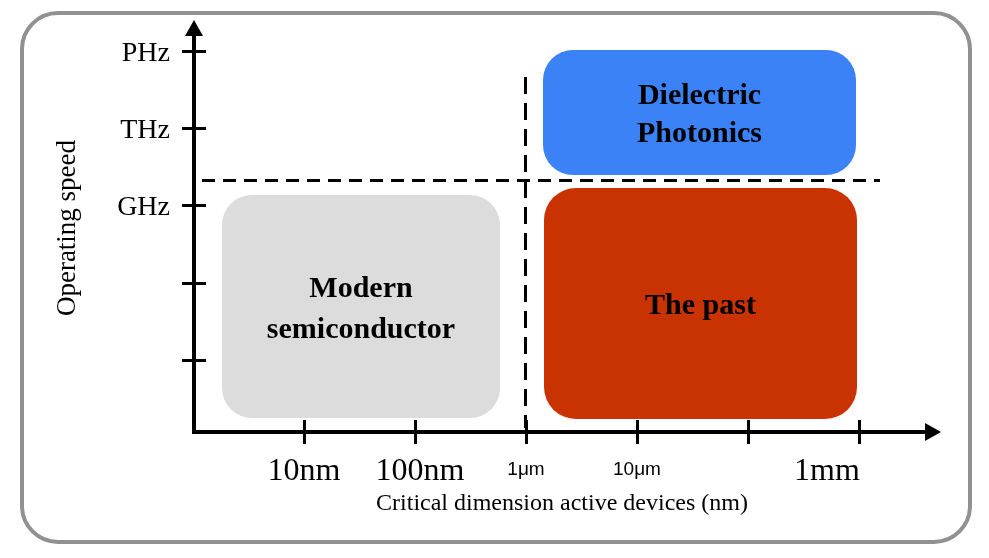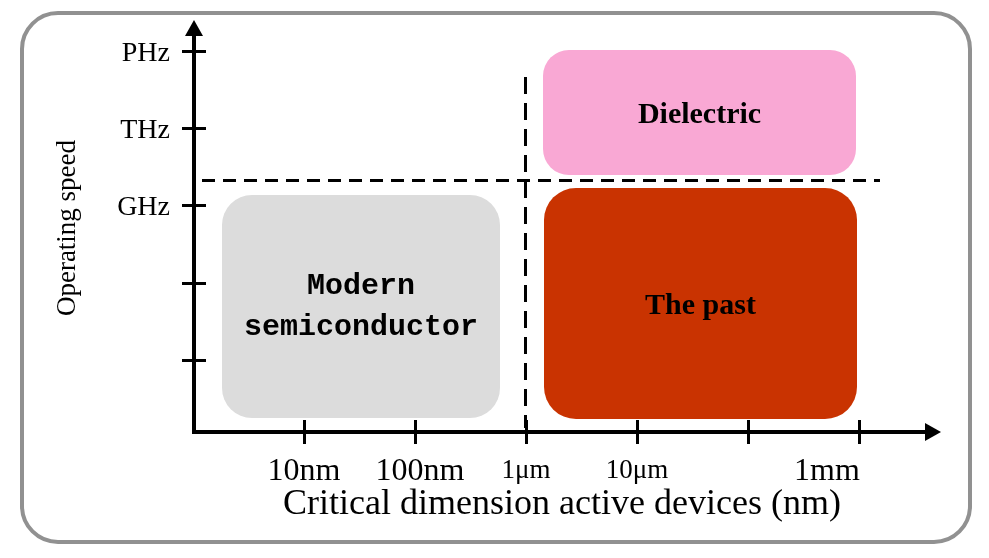--- a/index.html
+++ b/index.html
@@ -25,45 +25,45 @@
   .ytick{position:absolute;left:182px;width:24px;height:3px;background:#000;}
   .xtick{position:absolute;top:420px;width:3px;height:24px;background:#000;}
   .ylabel{
     position:absolute;left:40px;width:130px;text-align:right;
     font-size:28px;line-height:34px;
   }
   .xlabel{
     position:absolute;top:452px;width:140px;text-align:center;
     font-size:32px;line-height:34px;
   }
-  .xlabel.sans{font-family:Liberation Serif, serif;font-size:27px;}
+  .xlabel.sans{font-family:Liberation Sans, sans-serif;font-size:19px;}
   .xtitle{
     position:absolute;left:192px;top:486px;width:740px;text-align:center;
-    font-size:36px;line-height:32px;
+    font-size:24px;line-height:32px;
   }
   .ytitle-anchor{position:absolute;left:66px;top:228px;width:0;height:0;}
   .ytitle{
     position:absolute;transform:translate(-50%,-50%) rotate(-90deg);
     white-space:nowrap;font-size:27px;
   }
   
   .dash-h{
     position:absolute;left:202px;top:179px;width:678px;height:3px;
     background:repeating-linear-gradient(90deg,#000 0 13px,transparent 13px 21px);
   }
   .dash-v{
     position:absolute;left:524px;top:77px;width:3px;height:351px;
     background:repeating-linear-gradient(180deg,#000 0 17px,transparent 17px 26px);
   }
   
   .region{
     position:absolute;display:flex;flex-direction:column;align-items:center;justify-content:center;
     font-weight:bold;font-size:30px;text-align:center;
   }
-  .region-gray{left:222px;top:195px;width:278px;height:223px;border-radius:30px;line-height:41px;font-family:Liberation Mono, monospace;}
+  .region-gray{left:222px;top:195px;width:278px;height:223px;border-radius:30px;line-height:41px;}
   .region-blue{left:543px;top:50px;width:313px;height:125px;border-radius:26px;line-height:38px;}
   .region-red{left:544px;top:188px;width:313px;height:231px;border-radius:32px;line-height:40px;}
 </style>
 </head>
 <body>
 
 <div class="stage">
   <div class="frame"></div>
 
   <div class="yaxis"></div>
@@ -100,20 +100,21 @@
   </div>
 
   <div class="dash-h"></div>
   <div class="dash-v"></div>
 
   <div class="region region-gray" style="background: rgb(220, 220, 220);">
     <div>Modern</div>
     <div>semiconductor</div>
   </div>
 
-  <div class="region region-blue" style="background: #f9a8d4;">
+  <div class="region region-blue" style="background: #3b82f6; border-radius: 30px;">
     <div>Dielectric</div>
+    <div>Photonics</div>
   </div>
 
   <div class="region region-red" style="background: rgb(201, 51, 1);">
     <div>The past</div>
   </div>
 </div>
 
 </body></html>

